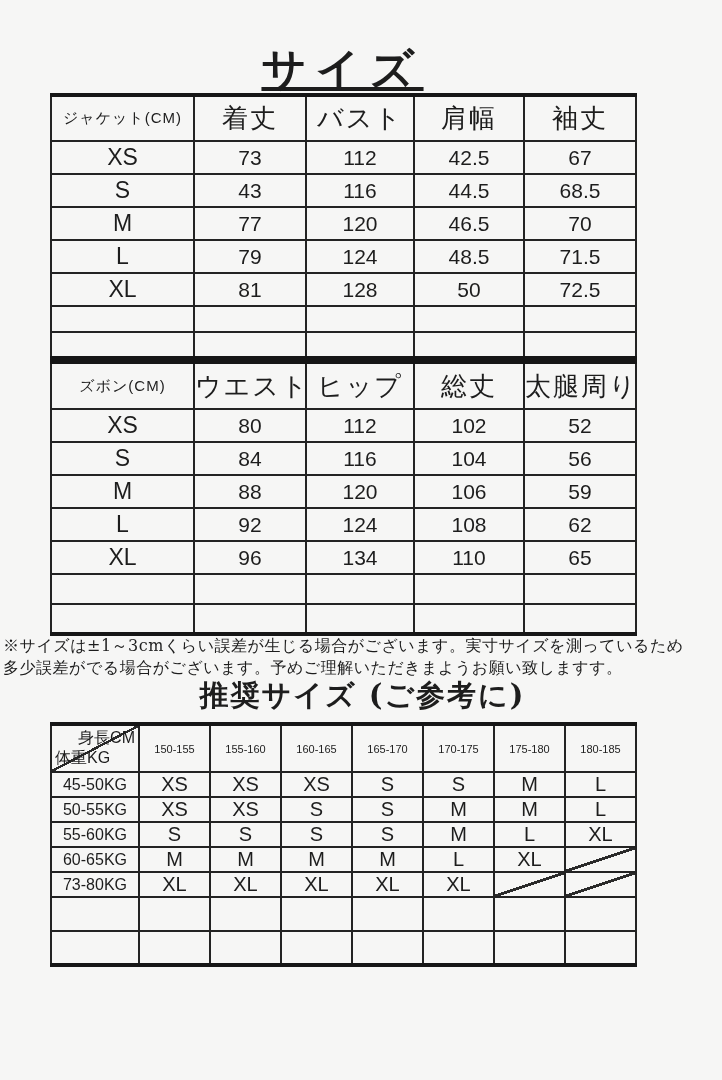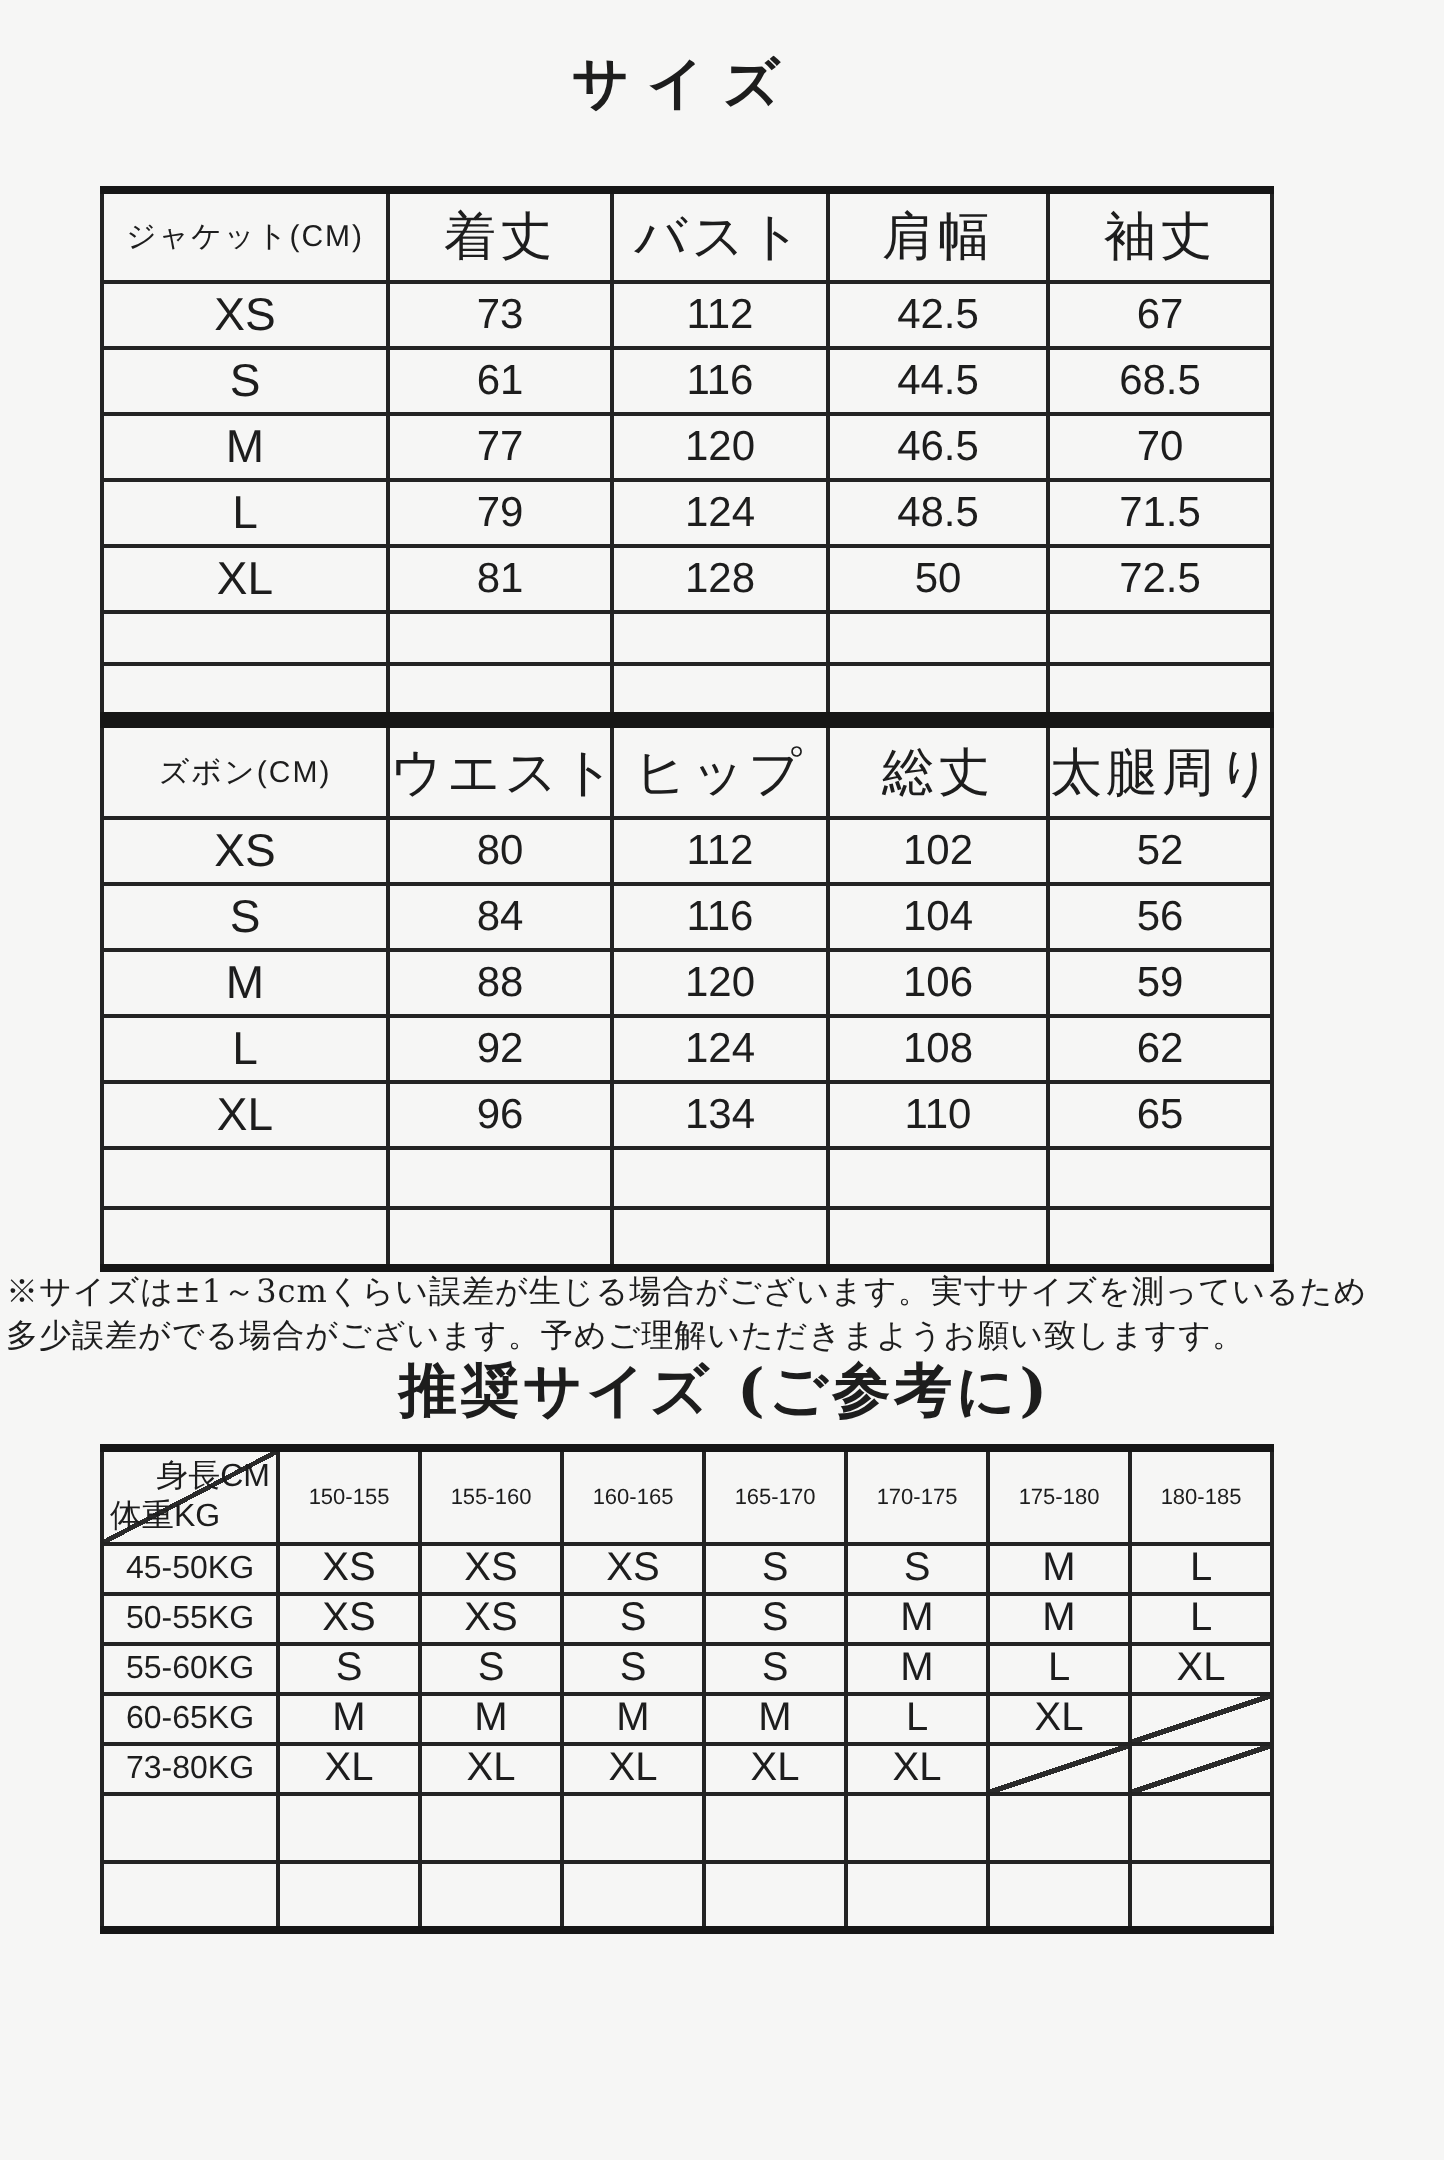--- a/index.html
+++ b/index.html
@@ -5,21 +5,21 @@
   html,body{margin:0;padding:0;}
   body{
     width:722px;height:1080px;position:relative;overflow:hidden;
     background:#f6f6f5;color:#1d1d1d;
     font-family:"Liberation Sans",sans-serif;
   }
   .page-title{
     position:absolute;left:50px;width:585px;text-align:center;
     font-family:"DejaVu Serif",serif;font-weight:600;
   }
-  #main-title{top:23px;font-size:28px;letter-spacing:9px;}
+  #main-title{top:40px;font-size:44px;letter-spacing:9px;text-decoration:underline;}
   #recommend-title{top:676px;left:70px;font-size:29px;letter-spacing:2px;}
   table{
     border-collapse:collapse;table-layout:fixed;width:585px;
     position:absolute;left:50px;background:transparent;
   }
   th,td{
     border:2px solid #232323;padding:0;text-align:center;vertical-align:middle;
     font-weight:normal;overflow:hidden;white-space:nowrap;
   }
   table{border-top:4px solid #161616;border-bottom:4px solid #161616;}
@@ -102,21 +102,21 @@
       </tr>
       <tr class="data-row">
         <td class="size-label-cell">XS</td>
         <td class="value-cell">73</td>
         <td class="value-cell">112</td>
         <td class="value-cell">42.5</td>
         <td class="value-cell">67</td>
       </tr>
       <tr class="data-row">
         <td class="size-label-cell">S</td>
-        <td class="value-cell">61</td>
+        <td class="value-cell">43</td>
         <td class="value-cell">116</td>
         <td class="value-cell">44.5</td>
         <td class="value-cell">68.5</td>
       </tr>
       <tr class="data-row">
         <td class="size-label-cell">M</td>
         <td class="value-cell">77</td>
         <td class="value-cell">120</td>
         <td class="value-cell">46.5</td>
         <td class="value-cell">70</td>

